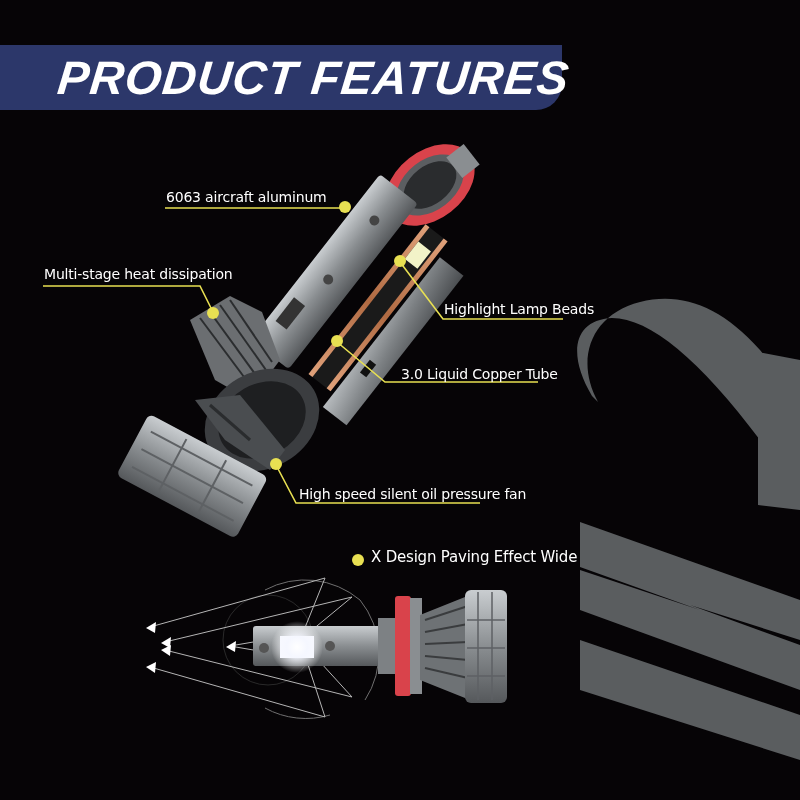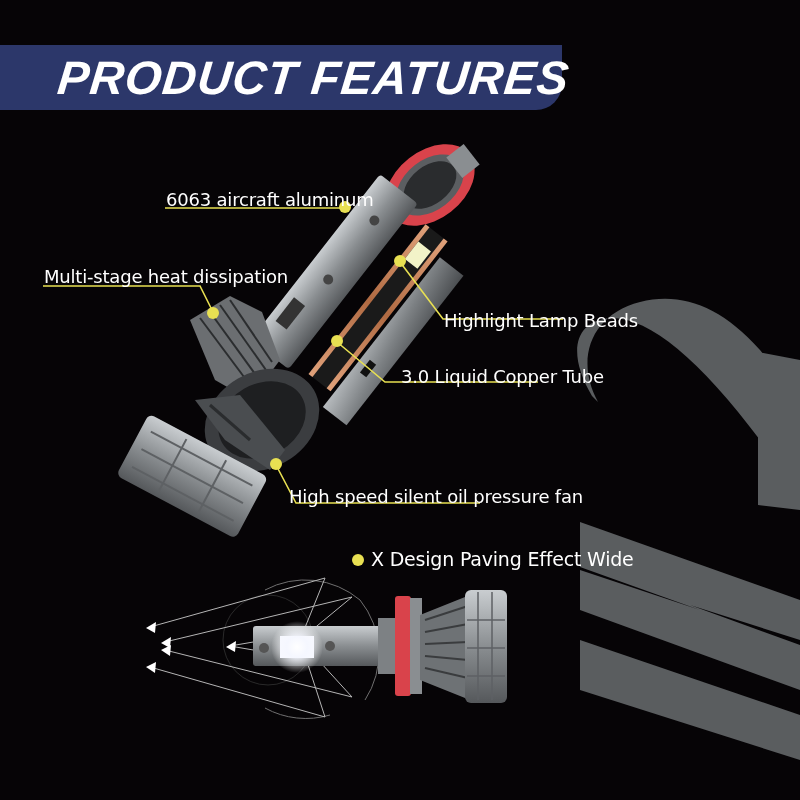--- a/index.html
+++ b/index.html
@@ -14,29 +14,29 @@
     position:absolute; left:58px; top:50px; font-family:"Liberation Sans", sans-serif;
     font-weight:bold; font-style:italic; font-size:47px; letter-spacing:1px;
     color:#fff; transform:skewX(-6deg); white-space:nowrap;
   }
 
   .big-model {
     position:absolute; left:0; top:0; width:800px; height:800px; pointer-events:none;
   }
 
   .callout-label {
-    position:absolute; font-family:"DejaVu Sans", sans-serif; font-size:18px;
+    position:absolute; font-family:"DejaVu Sans", sans-serif; font-size:14px;
     color:#fff; white-space:nowrap; letter-spacing:-0.2px;text-align:right;
   }
   .section-bullet {
     position:absolute; left:352px; top:554px; width:12px; height:12px;
     border-radius:50%; background:#e8e052;
   }
   .section-label {
-    position:absolute; left:371px; top:548px; font-size:19px; color:#fff;
+    position:absolute; left:371px; top:548px; font-size:15px; color:#fff;
     white-space:nowrap; letter-spacing:-0.2px;
   }
   svg { position:absolute; left:0; top:0; }
 </style>
 </head>
 <body>
 
 <div class="header-band"></div>
 <div class="header-title">PRODUCT FEATURES</div>
 
@@ -141,23 +141,23 @@
     <circle cx="345" cy="207" r="6"></circle>
     <circle cx="213" cy="313" r="6"></circle>
     <circle cx="400" cy="261" r="6"></circle>
     <circle cx="337" cy="341" r="6"></circle>
     <circle cx="276" cy="464" r="6"></circle>
   </g>
 </svg>
 
 <div class="callout-label" style="left:166px; top:189px;">6063 aircraft aluminum</div>
 <div class="callout-label" style="left:44px; top:266px;">Multi-stage heat dissipation</div>
-<div class="callout-label" style="left:444px; top:310px;">Highlight Lamp Beads</div>
+<div class="callout-label" style="left:444px; top:301px;">Highlight Lamp Beads</div>
 <div class="callout-label" style="left:401px; top:366px;">3.0 Liquid Copper Tube</div>
-<div class="callout-label" style="left:289px; top:486px;">High speed silent oil pressure fan</div>
+<div class="callout-label" style="left:299px; top:486px;">High speed silent oil pressure fan</div>
 
 <div class="section-bullet"></div>
 <div class="section-label">X Design Paving Effect Wide</div>
 
 <svg width="800" height="800">
 
   <g stroke="#8a8a8a" stroke-width="1" fill="none" opacity="0.8">
     <path d="M265,590 A85,85 0 0 1 360,600"></path>
     <path d="M360,600 A85,85 0 0 1 365,700"></path>
     <path d="M265,708 A85,85 0 0 0 330,715"></path>

